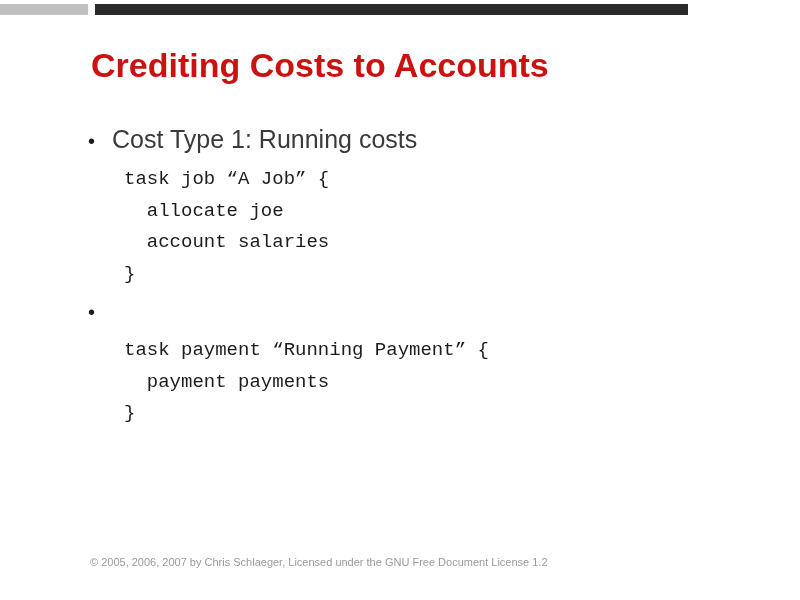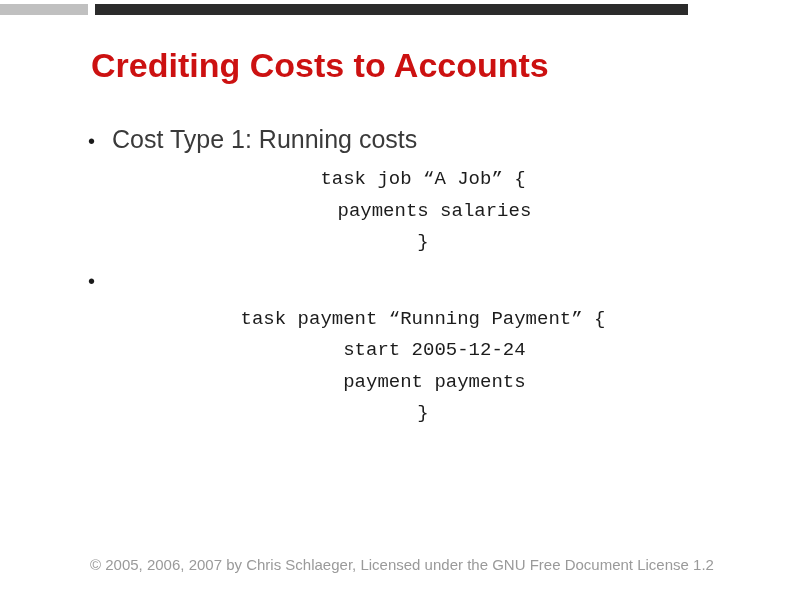--- a/index.html
+++ b/index.html
@@ -72,27 +72,26 @@
   }
   .code-block {
     margin: 5px 0 4px 36px;
   }
   .code-line {
     font-family: "Liberation Mono", "DejaVu Sans Mono", monospace;
     font-size: 19px;
     line-height: 31.5px;
     color: #1c1c1c;
     white-space: pre;
-    text-align: center;
   }
   .footer {
     position: absolute;
     left: 90px;
     top: 556px;
-    font-size: 15px;
+    font-size: 11px;
     color: #9a9a9a;
     white-space: nowrap;
   }
 </style>
 </head>
 <body>
 
 <div class="slide">
 
   <div class="bar-light"></div>
@@ -120,30 +119,30 @@
   <div class="title">Crediting Costs to Accounts</div>
 
   <div class="content">
 
     <div class="bullet-row">
       <span class="bullet-dot">•</span>
       <span class="bullet-label">Cost Type 1: Running costs</span>
     </div>
     <div class="code-block">
       <div class="code-line">task job “A Job” {</div>
-      <div class="code-line">  payments salaries</div>
+      <div class="code-line">  allocate joe</div>
+      <div class="code-line">  account salaries</div>
       <div class="code-line">}</div>
     </div>
 
     <div class="bullet-row">
       <span class="bullet-dot">•</span>
     </div>
     <div class="code-block">
       <div class="code-line">task payment “Running Payment” {</div>
-      <div class="code-line">  start 2005-12-24</div>
       <div class="code-line">  payment payments</div>
       <div class="code-line">}</div>
     </div>
 
   </div>
 
   <div class="footer">© 2005, 2006, 2007 by Chris Schlaeger, Licensed under the GNU Free Document License 1.2</div>
 
 </div>
 

